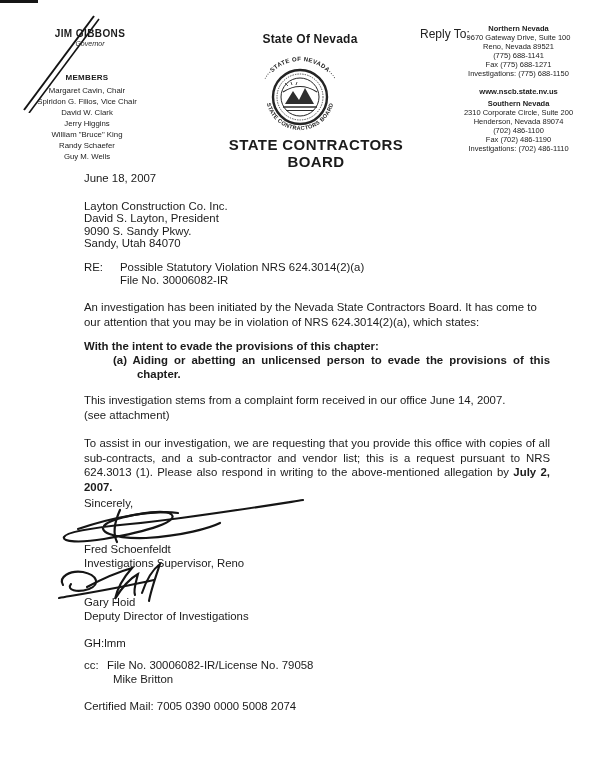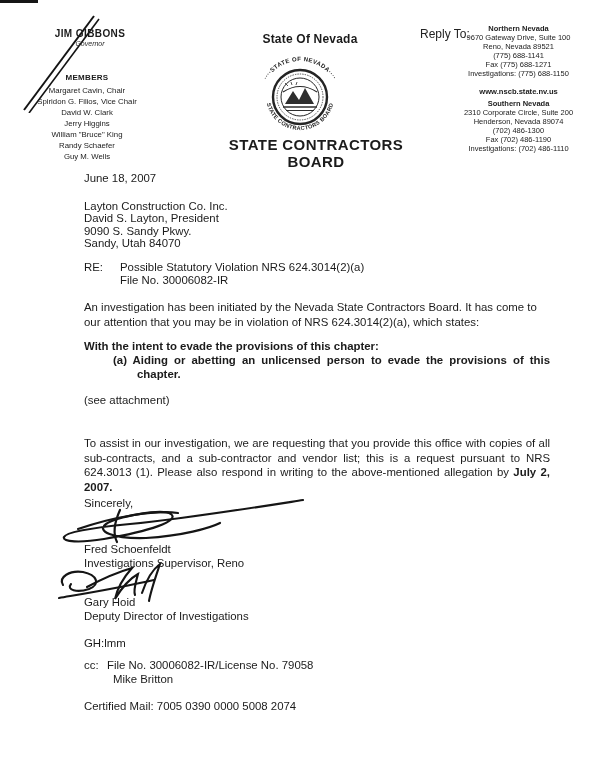--- a/index.html
+++ b/index.html
@@ -119,21 +119,21 @@
     <div>Reno, Nevada 89521</div>
     <div>(775) 688-1141</div>
     <div>Fax (775) 688-1271</div>
     <div>Investigations: (775) 688-1150</div>
   </div>
   <div class="website">www.nscb.state.nv.us</div>
   <div class="addr addr-south">
     <div class="addr-name">Southern Nevada</div>
     <div>2310 Corporate Circle, Suite 200</div>
     <div>Henderson, Nevada 89074</div>
-    <div>(702) 486-1300</div>
+    <div>(702) 486-1100</div>
     <div>Fax (702) 486-1190</div>
     <div>Investigations: (702) 486-1110</div>
   </div>
 
   <div class="body">
     <div class="date">June 18, 2007</div>
 
     <div class="recipient">
       <div>Layton Construction Co. Inc.</div>
       <div>David S. Layton, President</div>
@@ -148,20 +148,21 @@
         <div>File No. 30006082-IR</div>
       </span>
     </div>
 
     <div class="para1">An investigation has been initiated by the Nevada State Contractors Board. It has come to our attention that you may be in violation of NRS 624.3014(2)(a), which states:</div>
 
     <div class="quote1">With the intent to evade the provisions of this chapter:</div>
     <div class="quote2">(a) Aiding or abetting an unlicensed person to evade the provisions of this chapter.</div>
 
     <div class="para3">
+      <div>This investigation stems from a complaint form received in our office June 14, 2007.</div>
       <div>(see attachment)</div>
     </div>
 
     <div class="para4">
       <span>To assist in our investigation, we are requesting that you provide this office with copies of all sub-contracts, and a sub-contractor and vendor list; this is a request pursuant to NRS 624.3013 (1).  Please also respond in writing to the above-mentioned allegation by </span><span class="deadline">July 2, 2007.</span>
     </div>
 
     <div class="closing">Sincerely,</div>
 
     <div class="signer1">

